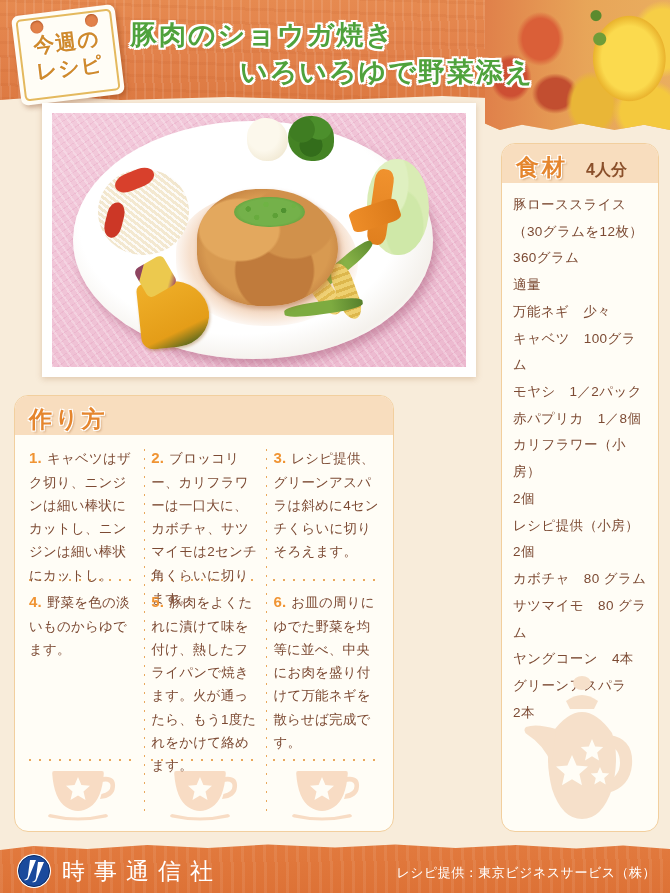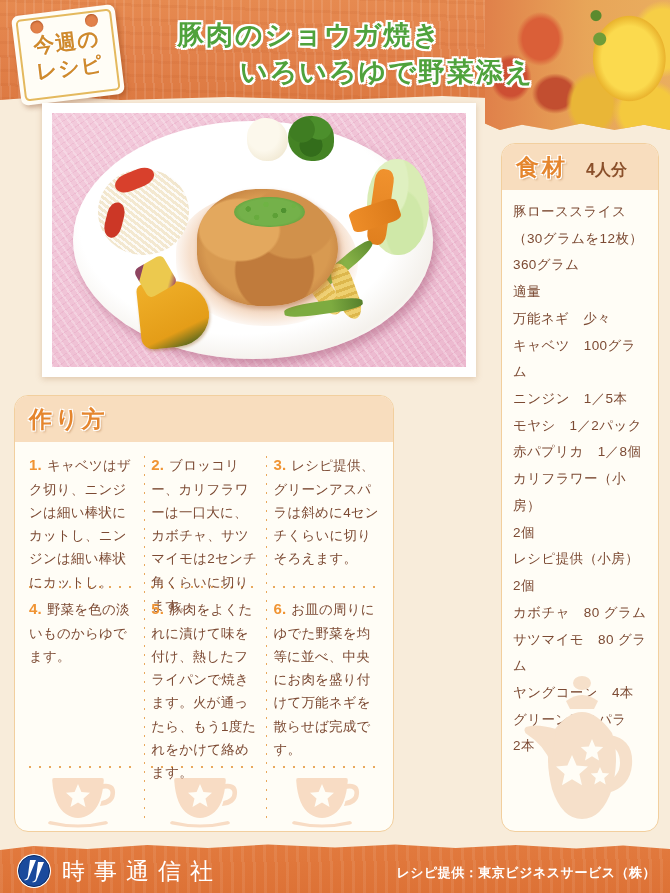--- a/index.html
+++ b/index.html
@@ -57,21 +57,21 @@
   }
 
   
   .title-line {
     position:absolute; font-weight:bold; color:#4fa23c; letter-spacing:2px; white-space:nowrap;
     font-size:27px;
     text-shadow:
       -2px -2px 0 #fff, 2px -2px 0 #fff, -2px 2px 0 #fff, 2px 2px 0 #fff,
       -2px 0 0 #fff, 2px 0 0 #fff, 0 -2px 0 #fff, 0 2px 0 #fff;
   }
-  .title-1 { left:130px; top:17px;margin-left:47px; }
+  .title-1 { left:130px; top:17px; }
   .title-2 { left:240px; top:54px; }
 
   
   .photo-frame {
     position:absolute; left:42px; top:103px; width:434px; height:274px;
     background:#fff; padding:10px; box-shadow:0 2px 6px rgba(150,90,40,.25);
   }
   .photo-inner {
     position:relative; width:100%; height:100%; overflow:hidden;
     background:
@@ -143,21 +143,21 @@
     background:linear-gradient(90deg,#86b146 60%,#5e8c30); transform:rotate(-40deg); }
   .f-asp2 { left:56%; top:74%; width:19%; height:5%; border-radius:40%;
     background:linear-gradient(90deg,#7dab40 60%,#567f2c); transform:rotate(-8deg); }
 
   
   .panel {
     position:absolute; background:#fffdf6; border:1px solid #f2cf9e; border-radius:14px;
     overflow:hidden;
   }
   .panel-head {
-    background:#f8ddbe; padding:8px 14px 7px; display:flex; align-items:baseline;
+    background:#f8ddbe; padding:8px 14px 0; display:flex; align-items:baseline;
   }
   .panel-title {
     font-size:23px; font-weight:bold; color:#e5862e; letter-spacing:3px;
     text-shadow:-1px -1px 0 #fff,1px -1px 0 #fff,-1px 1px 0 #fff,1px 1px 0 #fff,2px 2px 2px rgba(160,90,30,.35);
   }
 
   
   .sidebar { left:501px; top:143px; width:158px; height:689px; }
   .serving { margin-left:18px; font-size:16px; font-weight:bold; color:#8a4f2a; }
   .ing-list { padding:9px 10px 0 11px; }
@@ -184,21 +184,21 @@
   .footer {
     position:absolute; left:0; bottom:0; width:670px; height:50px;
     background:
       repeating-linear-gradient(89deg, rgba(255,255,255,.08) 0 3px, rgba(255,255,255,0) 3px 11px),
       linear-gradient(180deg,#e27a3e 0%,#dd7236 100%);
     clip-path:polygon(0 14%,5% 6%,13% 12%,22% 4%,31% 10%,40% 3%,50% 9%,59% 3%,68% 10%,77% 4%,86% 11%,93% 5%,100% 12%,100% 100%,0 100%);
     display:flex; align-items:center;
   }
   .publisher { display:flex; align-items:center; margin-left:16px; margin-top:6px;justify-content:space-between; }
   .publisher-name { color:#fff; font-size:23px; letter-spacing:9px; font-weight:500; margin-left:10px; white-space:nowrap; }
-  .credit { position:absolute; right:14px; bottom:11px; color:#fff; font-size:13px; font-weight:bold; letter-spacing:.5px; }
+  .credit { position:absolute; right:14px; bottom:11px; color:#fff; font-size:13px; font-weight:normal; letter-spacing:.5px; }
 </style>
 </head>
 <body>
 
 <div id="page">
 
   <div class="header-band"></div>
 
   <div class="pepper-photo"></div>
 
@@ -239,21 +239,20 @@
     <div class="panel-head">
       <span class="panel-title">食材</span>
       <span class="serving">4人分</span>
     </div>
     <div class="ing-list">
       <div class="ing-line">豚ローススライス（30グラムを12枚）</div>
       <div class="ing-line right">360グラム</div>
       <div class="ing-line right">適量</div>
       <div class="ing-line">万能ネギ　少々</div>
       <div class="ing-line">キャベツ　100グラム</div>
-      <div class="ing-line">ニンジン　1／5本</div>
       <div class="ing-line">モヤシ　1／2パック</div>
       <div class="ing-line">赤パプリカ　1／8個</div>
       <div class="ing-line">カリフラワー（小房）</div>
       <div class="ing-line right">2個</div>
       <div class="ing-line">レシピ提供（小房）</div>
       <div class="ing-line right">2個</div>
       <div class="ing-line">カボチャ　80 グラム</div>
       <div class="ing-line">サツマイモ　80 グラム</div>
       <div class="ing-line">ヤングコーン　4本</div>
       <div class="ing-line">グリーンアスパラ　2本</div>

